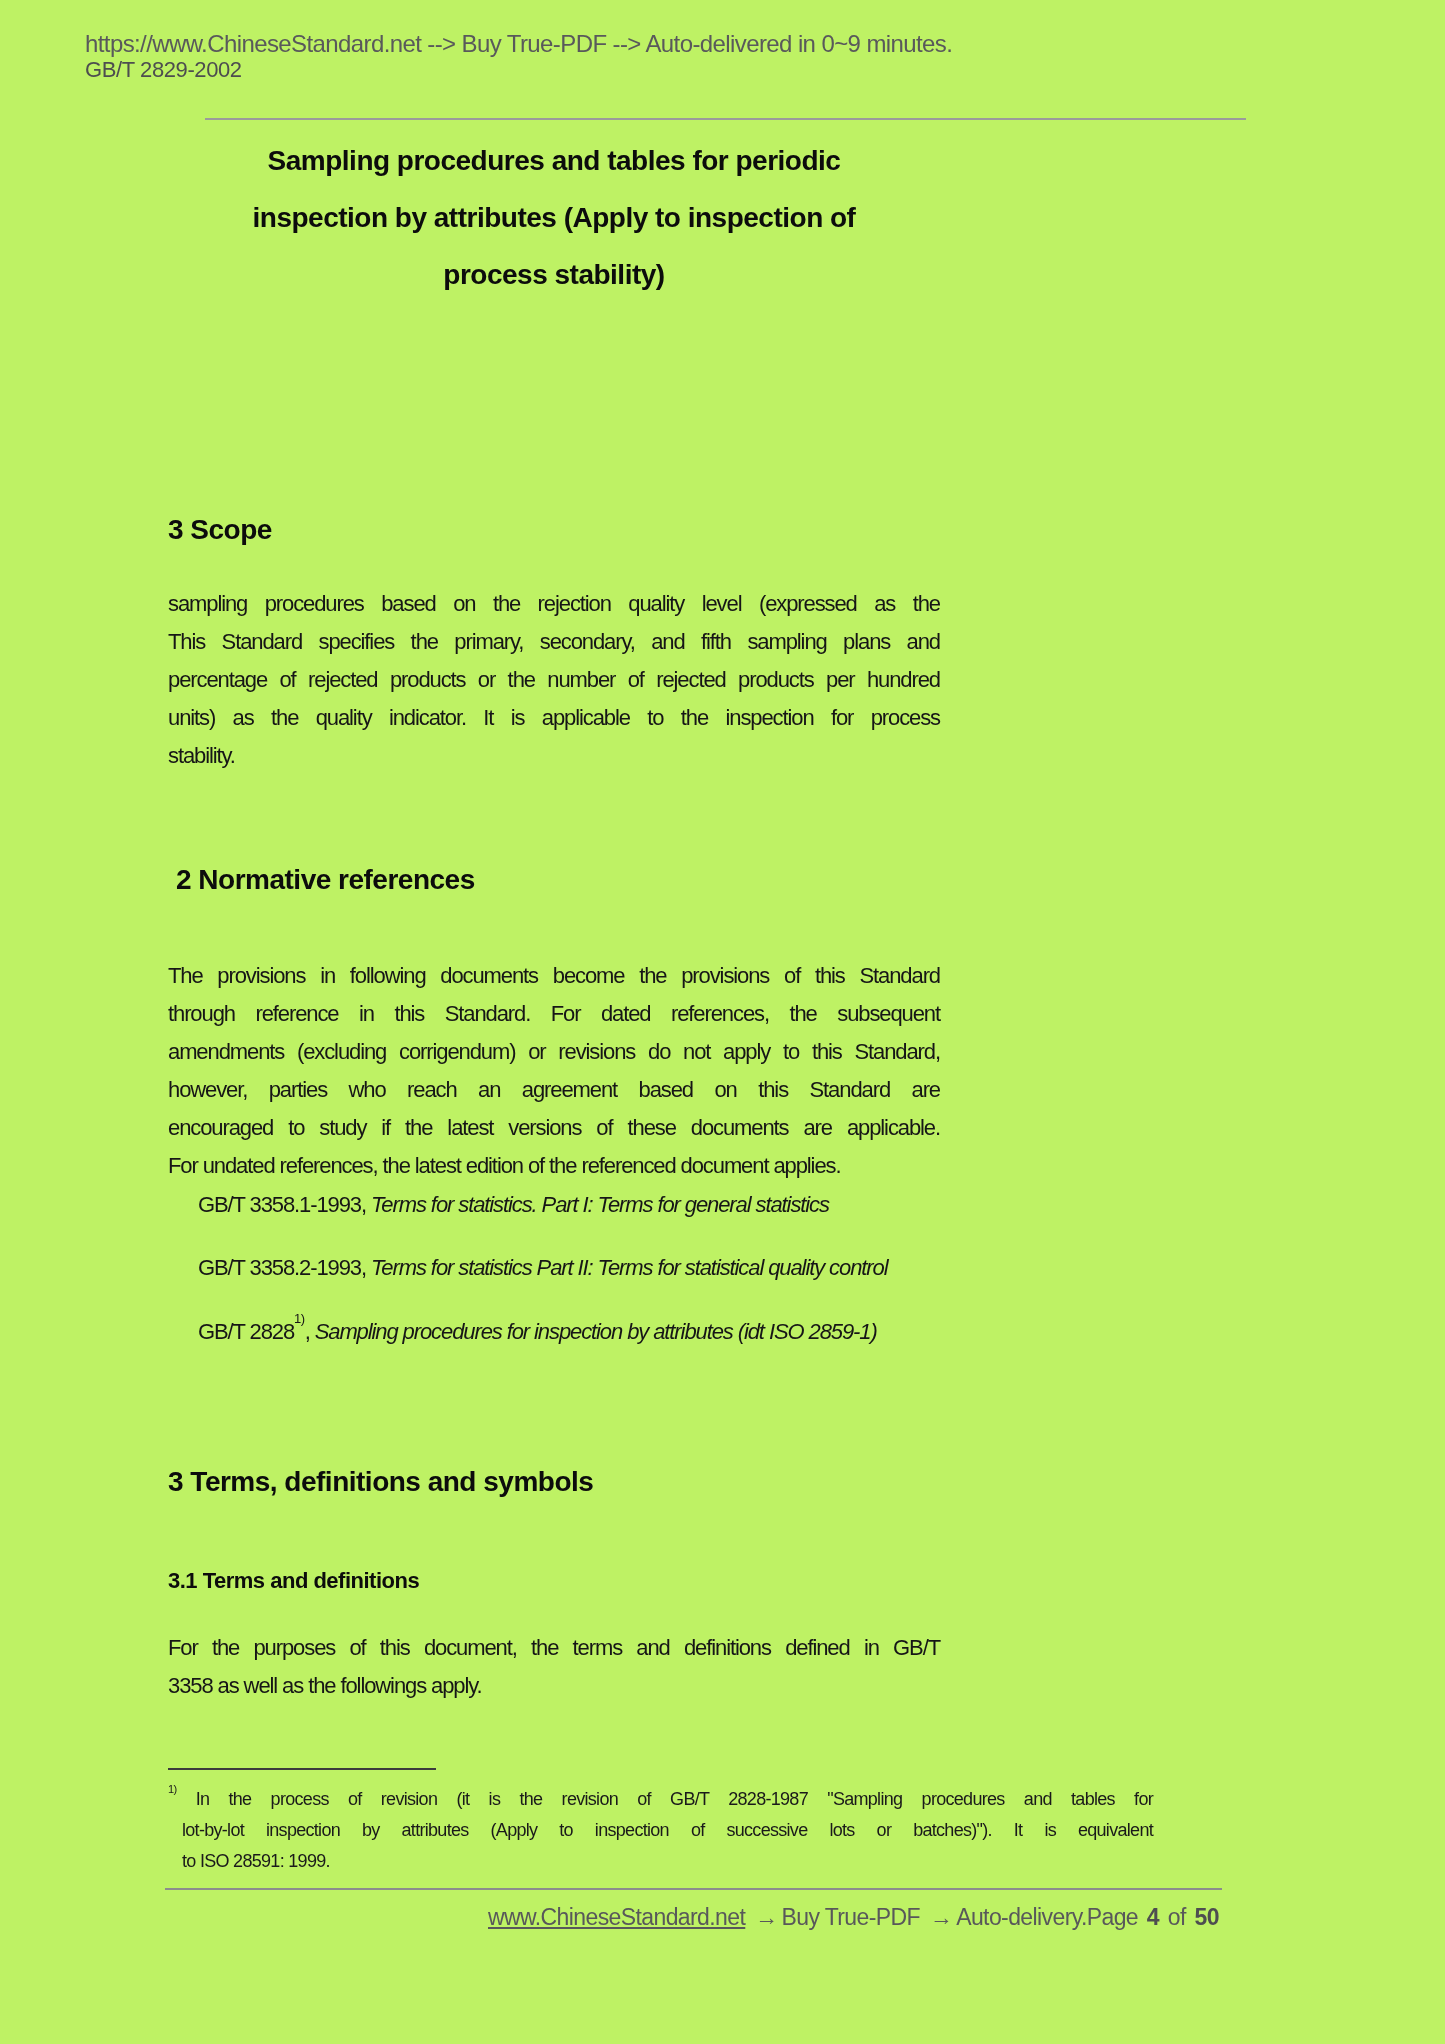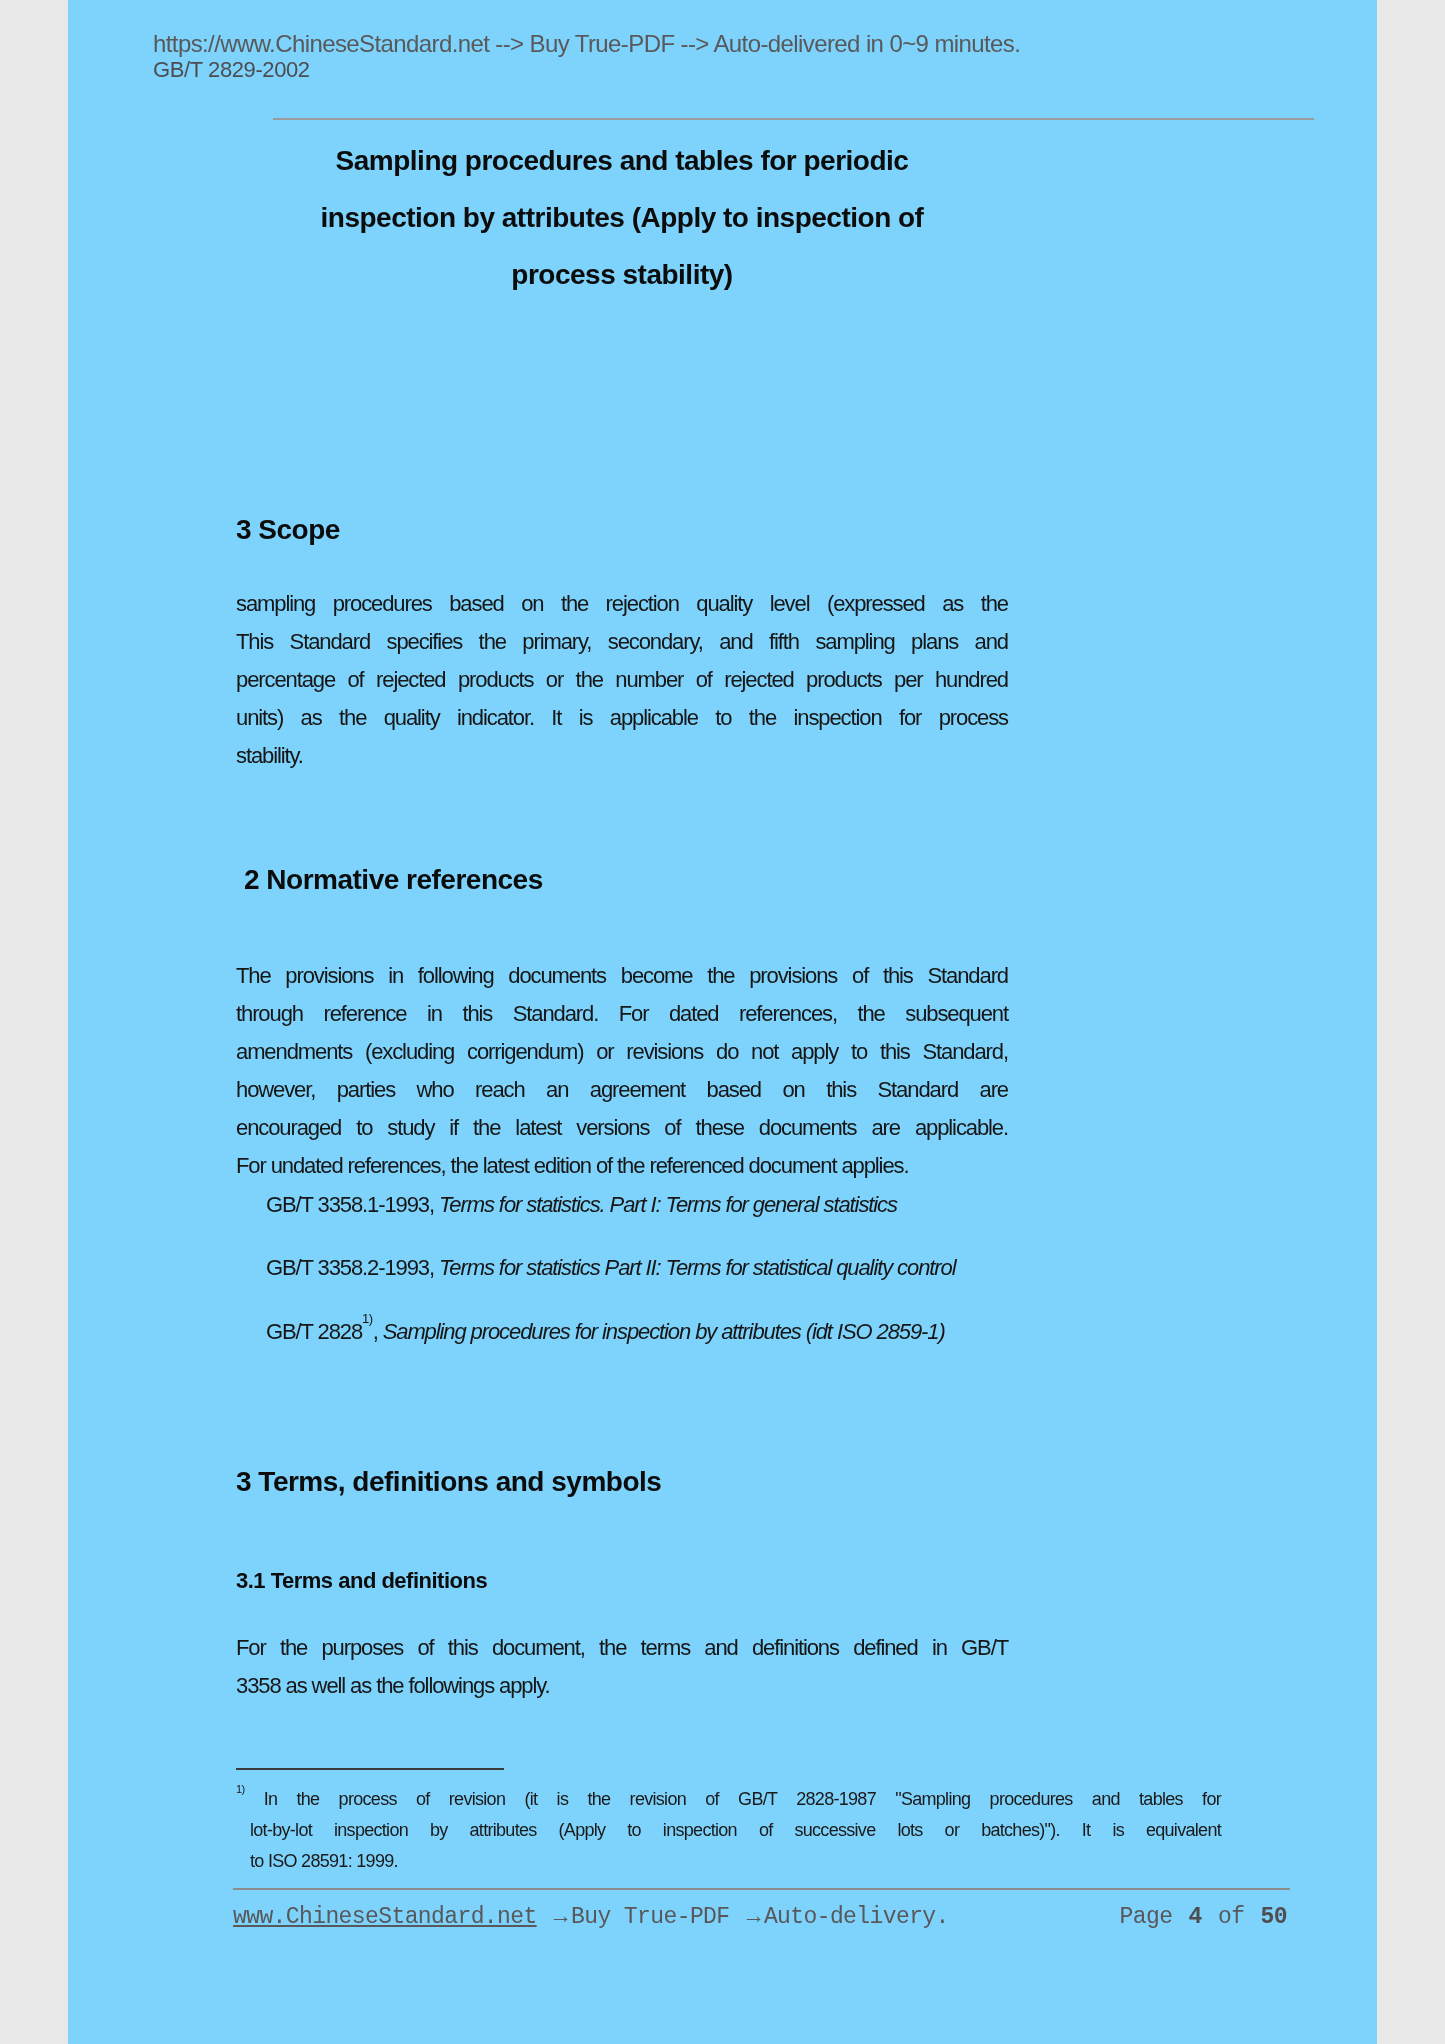--- a/index.html
+++ b/index.html
@@ -1,18 +1,18 @@
 <!DOCTYPE html>
 <html><head>
 <meta charset="utf-8">
 <style>
   html,body{margin:0;padding:0;background:#e8e8e8;}
   .page{
-    position:relative;width:1309px;height:2044px;margin:0 auto;
-    background:#7dd3fc;overflow:hidden;
+    position:relative;width:1445px;height:2044px;margin:0 auto;
+    background:#bef264;overflow:hidden;
     font-family:"Liberation Sans",sans-serif;color:#111;
   }
   
   .hdr-url{position:absolute;top:30px;left:85px;font-size:24px;letter-spacing:-0.6px;color:#59595b;white-space:nowrap;}
   .hdr-code{position:absolute;top:57px;left:85px;width:935px;text-align:left;font-size:22px;letter-spacing:-0.4px;color:#4d4d4f;}
   .hdr-rule{position:absolute;top:118px;left:205px;width:1041px;height:2px;background:#9b9b9b;}
   
   .doc-title{position:absolute;top:132px;left:168px;width:772px;text-align:center;
     font-size:28px;font-weight:700;line-height:57px;letter-spacing:-0.5px;color:#0c0c0c;}
   
@@ -35,22 +35,22 @@
   .ref sup{font-size:13px;position:relative;top:-8px;letter-spacing:-0.5px;}
   
   .footnote{position:absolute;left:168px;top:1768px;width:985px;font-size:18px;letter-spacing:-0.7px;line-height:31px;color:#1a1a1a;}
   .fn-rule{width:268px;height:2px;background:#3c3c3c;margin-bottom:9px;}
   .fn-line{text-align:justify;text-align-last:justify;}
   .fn-line.lastline{text-align:left;text-align-last:left;}
   .fn-ind{padding-left:14px;}
   .footnote sup{font-size:11px;position:relative;top:-5px;}
   
   .ftr-rule{position:absolute;top:1888px;left:165px;width:1057px;height:2px;background:#8c8c8c;}
-  .ftr{position:absolute;top:1904px;left:165px;width:1057px;display:flex;justify-content:space-between;align-items:baseline;
-    font-size:23px;letter-spacing:-0.6px;color:#58585a;white-space:nowrap;font-family:Liberation Mono, monospace;}
+  .ftr{position:absolute;top:1904px;left:165px;width:1057px;display:flex;justify-content:flex-end;align-items:baseline;
+    font-size:23px;letter-spacing:-0.6px;color:#58585a;white-space:nowrap;}
   .ftr a{color:#58585a;text-decoration:underline;}
   .ftr .arr{padding:0 4px;}
   .pageno b{font-weight:700;color:#4e4e50;padding:0 3px;}
 </style>
 </head>
 <body>
 
 <div class="page">
 
   <div class="hdr-url">https://www.ChineseStandard.net --&gt; Buy True-PDF --&gt; Auto-delivered in 0~9 minutes.</div>

